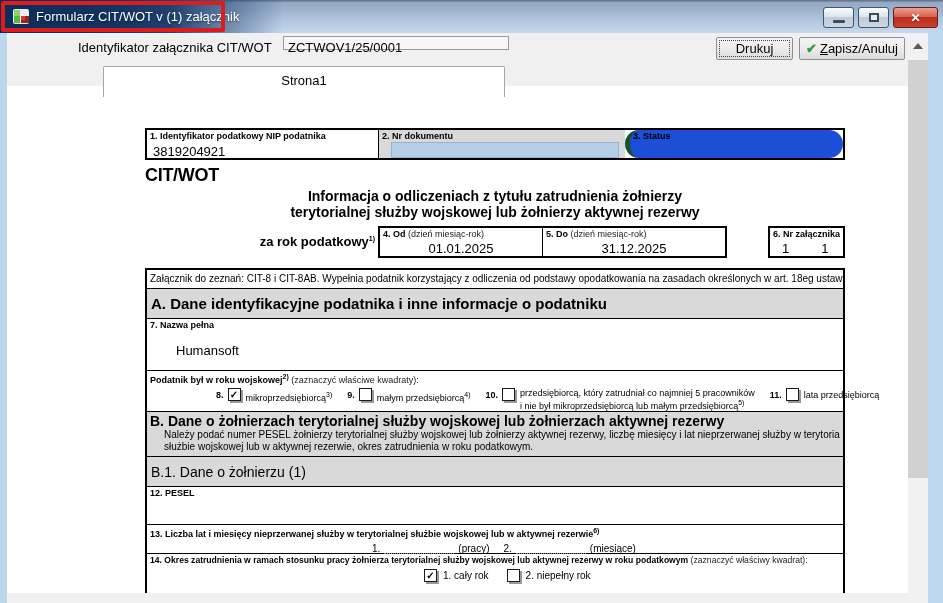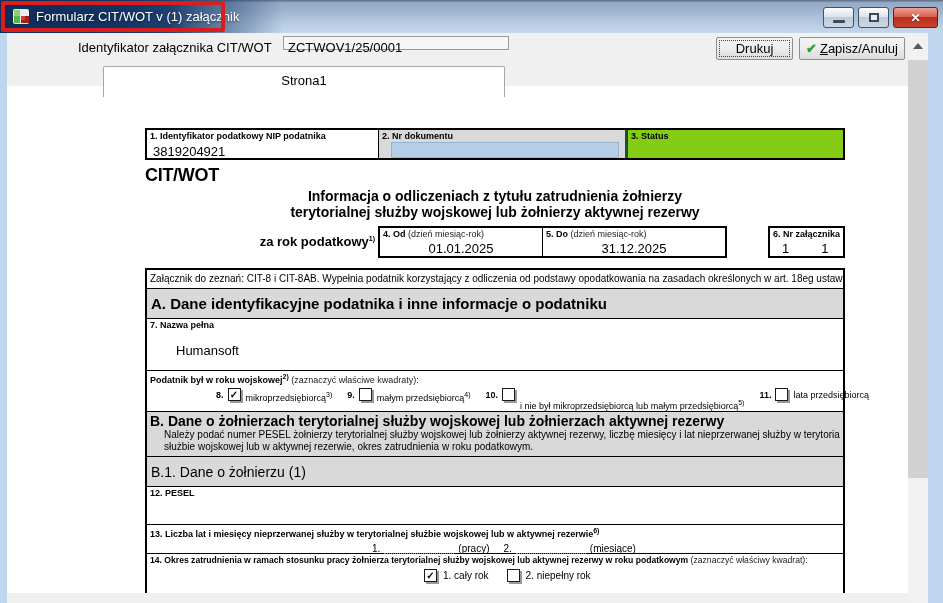--- a/index.html
+++ b/index.html
@@ -63,21 +63,21 @@
   .form { position:absolute; left:138px; top:42px; width:700px; color:#000; }
 
   .flab { font-size:9px; font-weight:bold; line-height:10px; white-space:nowrap; }
   .fhint { font-weight:normal; color:#222; }
   sup { font-size:7px; }
 
   .row1 { display:flex; height:32px; border:2px solid #000; }
   .r1c { padding:1px 3px; }
   .r1c1 { width:231px; background:#fff; }
   .r1c2 { width:247px; background:#d9d9d9; border-left:1px solid #000; }
-  .r1c3 { flex:1; background:#84cc16; border-left:3px solid #14532d; }
+  .r1c3 { flex:1; background:#1d4ed8; border-left:5px solid #14532d;border-radius:14px; }
   .nip-val { font-size:13px; margin:3px 0 0 3px; }
   .doc-input { margin:1px 0 0 9px; width:228px; height:16px; background:#b5cfe9; border:1px solid #93b3d3; }
 
   .cit-code { margin-top:5px; height:23px; font-size:18px; font-weight:bold; letter-spacing:-.3px; }
   .fheading { height:32px; text-align:center; font-weight:bold; font-size:14px; line-height:16px; }
 
   .daterow { position:relative; margin-top:6px; height:32px; }
   .yearlabel { position:absolute; left:0; top:8px; width:230px; text-align:right; font-size:13px; font-weight:bold; }
   .datebox45 { position:absolute; left:233px; top:0; width:349px; height:32px; border:2px solid #000; display:flex; }
   .datecell { padding:1px 3px; }
@@ -223,21 +223,21 @@
             <span class="optnum">8.</span>
             <span class="fcb">✓</span>
             <span class="optlabel"><span>mikroprzedsiębiorcą</span><sup>3)</sup></span>
 
             <span class="optnum" style="margin-left:15px">9.</span>
             <span class="fcb"></span>
             <span class="optlabel"><span>małym przedsiębiorcą</span><sup>4)</sup></span>
 
             <span class="optnum" style="margin-left:15px">10.</span>
             <span class="fcb"></span>
-            <span class="optlabel2"><br><span>i nie był mikroprzedsiębiorcą lub małym przedsiębiorcą</span><sup>5)</sup></span>
+            <span class="optlabel2"><span>przedsiębiorcą, który zatrudniał co najmniej 5 pracowników</span><br><span>i nie był mikroprzedsiębiorcą lub małym przedsiębiorcą</span><sup>5)</sup></span>
 
             <span class="optnum" style="margin-left:15px">11.</span>
             <span class="fcb"></span>
             <span class="optlabel"><span>lata przedsiębiorcą</span></span>
           </div>
         </div>
 
         <div class="trow sec-b">
           <div class="secb-title">B. Dane o żołnierzach terytorialnej służby wojskowej lub żołnierzach aktywnej rezerwy</div>
           <div class="secb-desc">Należy podać numer PESEL żołnierzy terytorialnej służby wojskowej lub żołnierzy aktywnej rezerwy, liczbę miesięcy i lat nieprzerwanej służby w terytorialnej</div>

